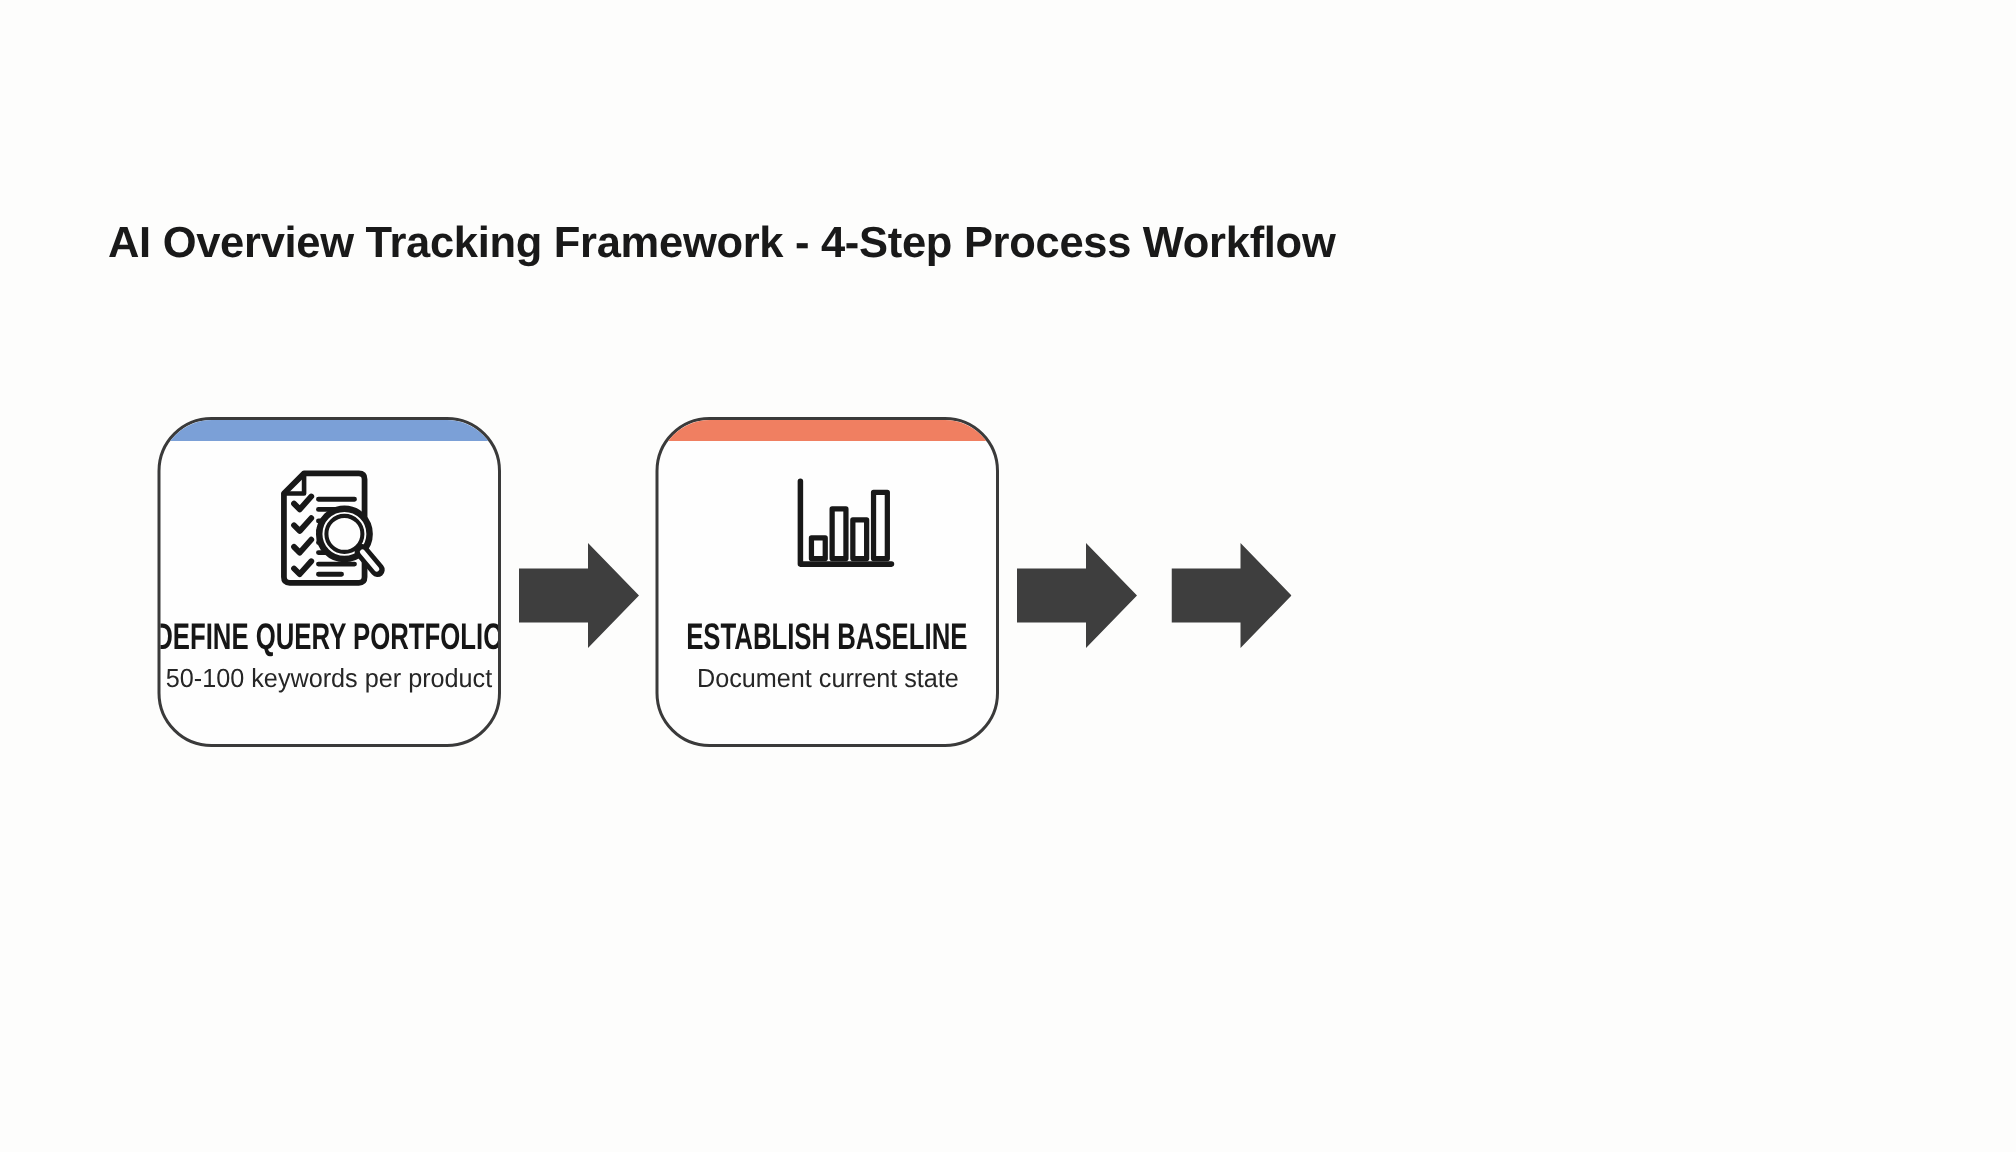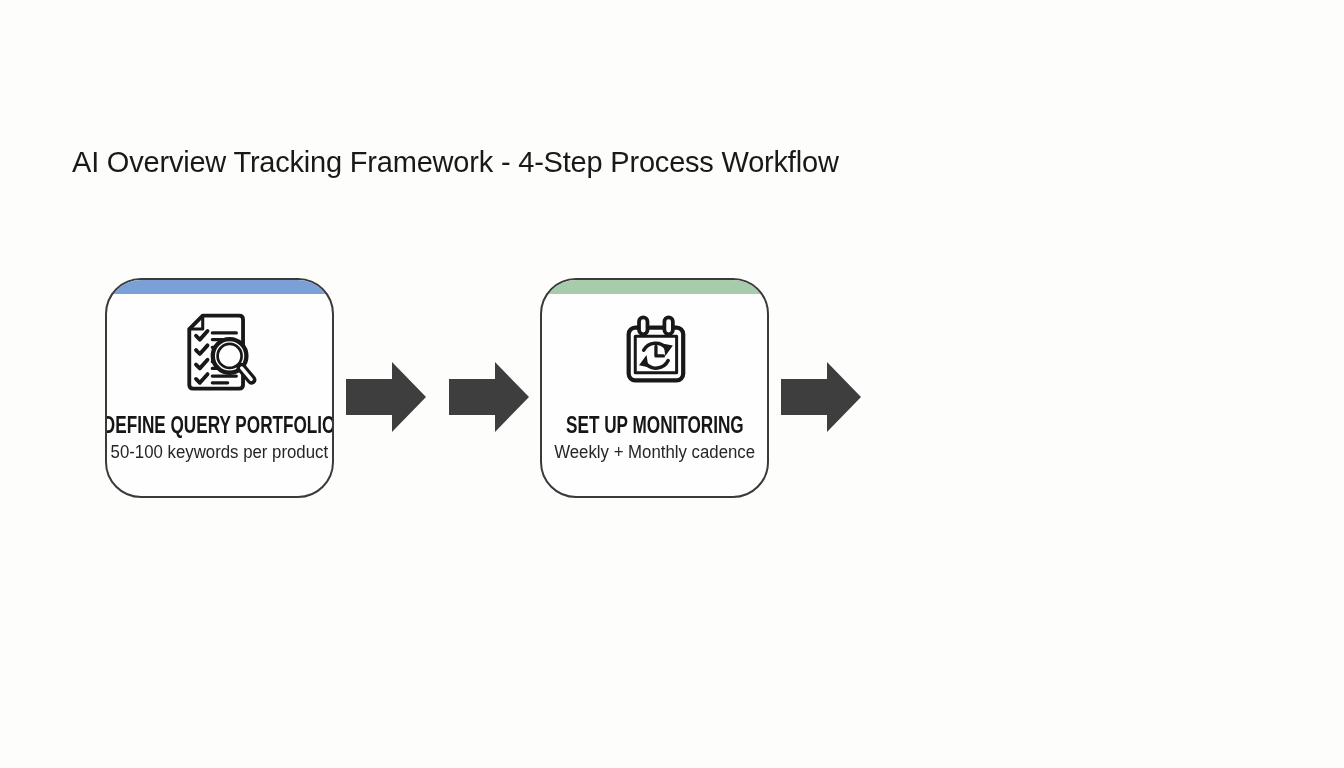--- a/index.html
+++ b/index.html
@@ -5,21 +5,21 @@
   html,body{margin:0;padding:0;}
   body{
     width:1344px;height:768px;
     background:#fdfdfc;
     font-family:"Liberation Sans",sans-serif;
     overflow:hidden;
     position:relative;
   }
   .page-title{
     position:absolute;left:72px;top:146px;
-    font-size:29px;font-weight:400;letter-spacing:-.2px;
+    font-size:29px;font-weight:700;letter-spacing:-.2px;
     color:#191919;margin:0;
   }
   .flow{
     position:absolute;left:63px;top:278px;
     display:flex;align-items:flex-start;padding-left:42px;
   }
   .step-card{
     width:229px;height:220px;
     border:2.5px solid #3a3a3a;border-radius:36px;
     background:#fefefe;
@@ -84,45 +84,41 @@
     <div class="card-title">DEFINE QUERY PORTFOLIO</div>
     <div class="card-sub">50-100 keywords per product</div>
   </div>
 
   <div class="arrow-gap">
     <svg width="80" height="70" viewBox="0 0 80 70">
         <polygon points="0,17 46,17 46,0 80,35 46,70 46,53 0,53" fill="#3e3e3e"></polygon>
       </svg>
   </div>
 
+  <div class="step-card">
+    <div class="accent-bar" style="background: rgb(240, 127, 97);"></div>
+    <div class="icon-box">
+      <svg width="92" height="92" viewBox="0 0 100 100">
+        <path class="stroke" stroke-width="4" d="M30,14 V74 H96"></path>
+        <rect class="stroke" stroke-width="3.8" x="38" y="55" width="10" height="15"></rect>
+        <rect class="stroke" stroke-width="3.8" x="53" y="34" width="10" height="36"></rect>
+        <rect class="stroke" stroke-width="3.8" x="68" y="42" width="10" height="28"></rect>
+        <rect class="stroke" stroke-width="3.8" x="83" y="22" width="10" height="48"></rect>
+      </svg>
+    </div>
+    <div class="card-title">ESTABLISH BASELINE</div>
+    <div class="card-sub">Document current state</div>
+  </div>
 
   <div class="arrow-gap">
     <svg width="80" height="70" viewBox="0 0 80 70">
         <polygon points="0,17 46,17 46,0 80,35 46,70 46,53 0,53" fill="#3e3e3e"></polygon>
       </svg>
   </div>
 
-  <div class="step-card">
-    <div class="accent-bar" style="background: rgb(166, 204, 171);"></div>
-    <div class="icon-box">
-      <svg width="94" height="94" viewBox="0 0 100 100">
-        <rect class="stroke" stroke-width="4.5" x="22" y="22" width="58" height="56" rx="7"></rect>
-        <rect class="fillbg" x="33" y="11" width="9" height="18" rx="4.5" stroke="#181818" stroke-width="4"></rect>
-        <rect class="fillbg" x="60" y="11" width="9" height="18" rx="4.5" stroke="#181818" stroke-width="4"></rect>
-        <rect class="stroke" stroke-width="3.2" x="29" y="31" width="44" height="39"></rect>
-        <path class="stroke" stroke-width="3.8" d="M38,46 A14.5,14.5 0 0 1 62,44"></path>
-        <polygon points="59,39 69,41 61,52" fill="#181818"></polygon>
-        <path class="stroke" stroke-width="3.8" d="M64,57 A14.5,14.5 0 0 1 40,60"></path>
-        <polygon points="43,64 33,62 41,51" fill="#181818"></polygon>
-        <path class="stroke" stroke-width="3.5" d="M51,52 V42 M51,52 H59"></path>
-      </svg>
-    </div>
-    <div class="card-title">SET UP MONITORING</div>
-    <div class="card-sub">Weekly + Monthly cadence</div>
-  </div>
 
   <div class="arrow-gap">
     <svg width="80" height="70" viewBox="0 0 80 70">
         <polygon points="0,17 46,17 46,0 80,35 46,70 46,53 0,53" fill="#3e3e3e"></polygon>
       </svg>
   </div>
 
 
 </div>
 

